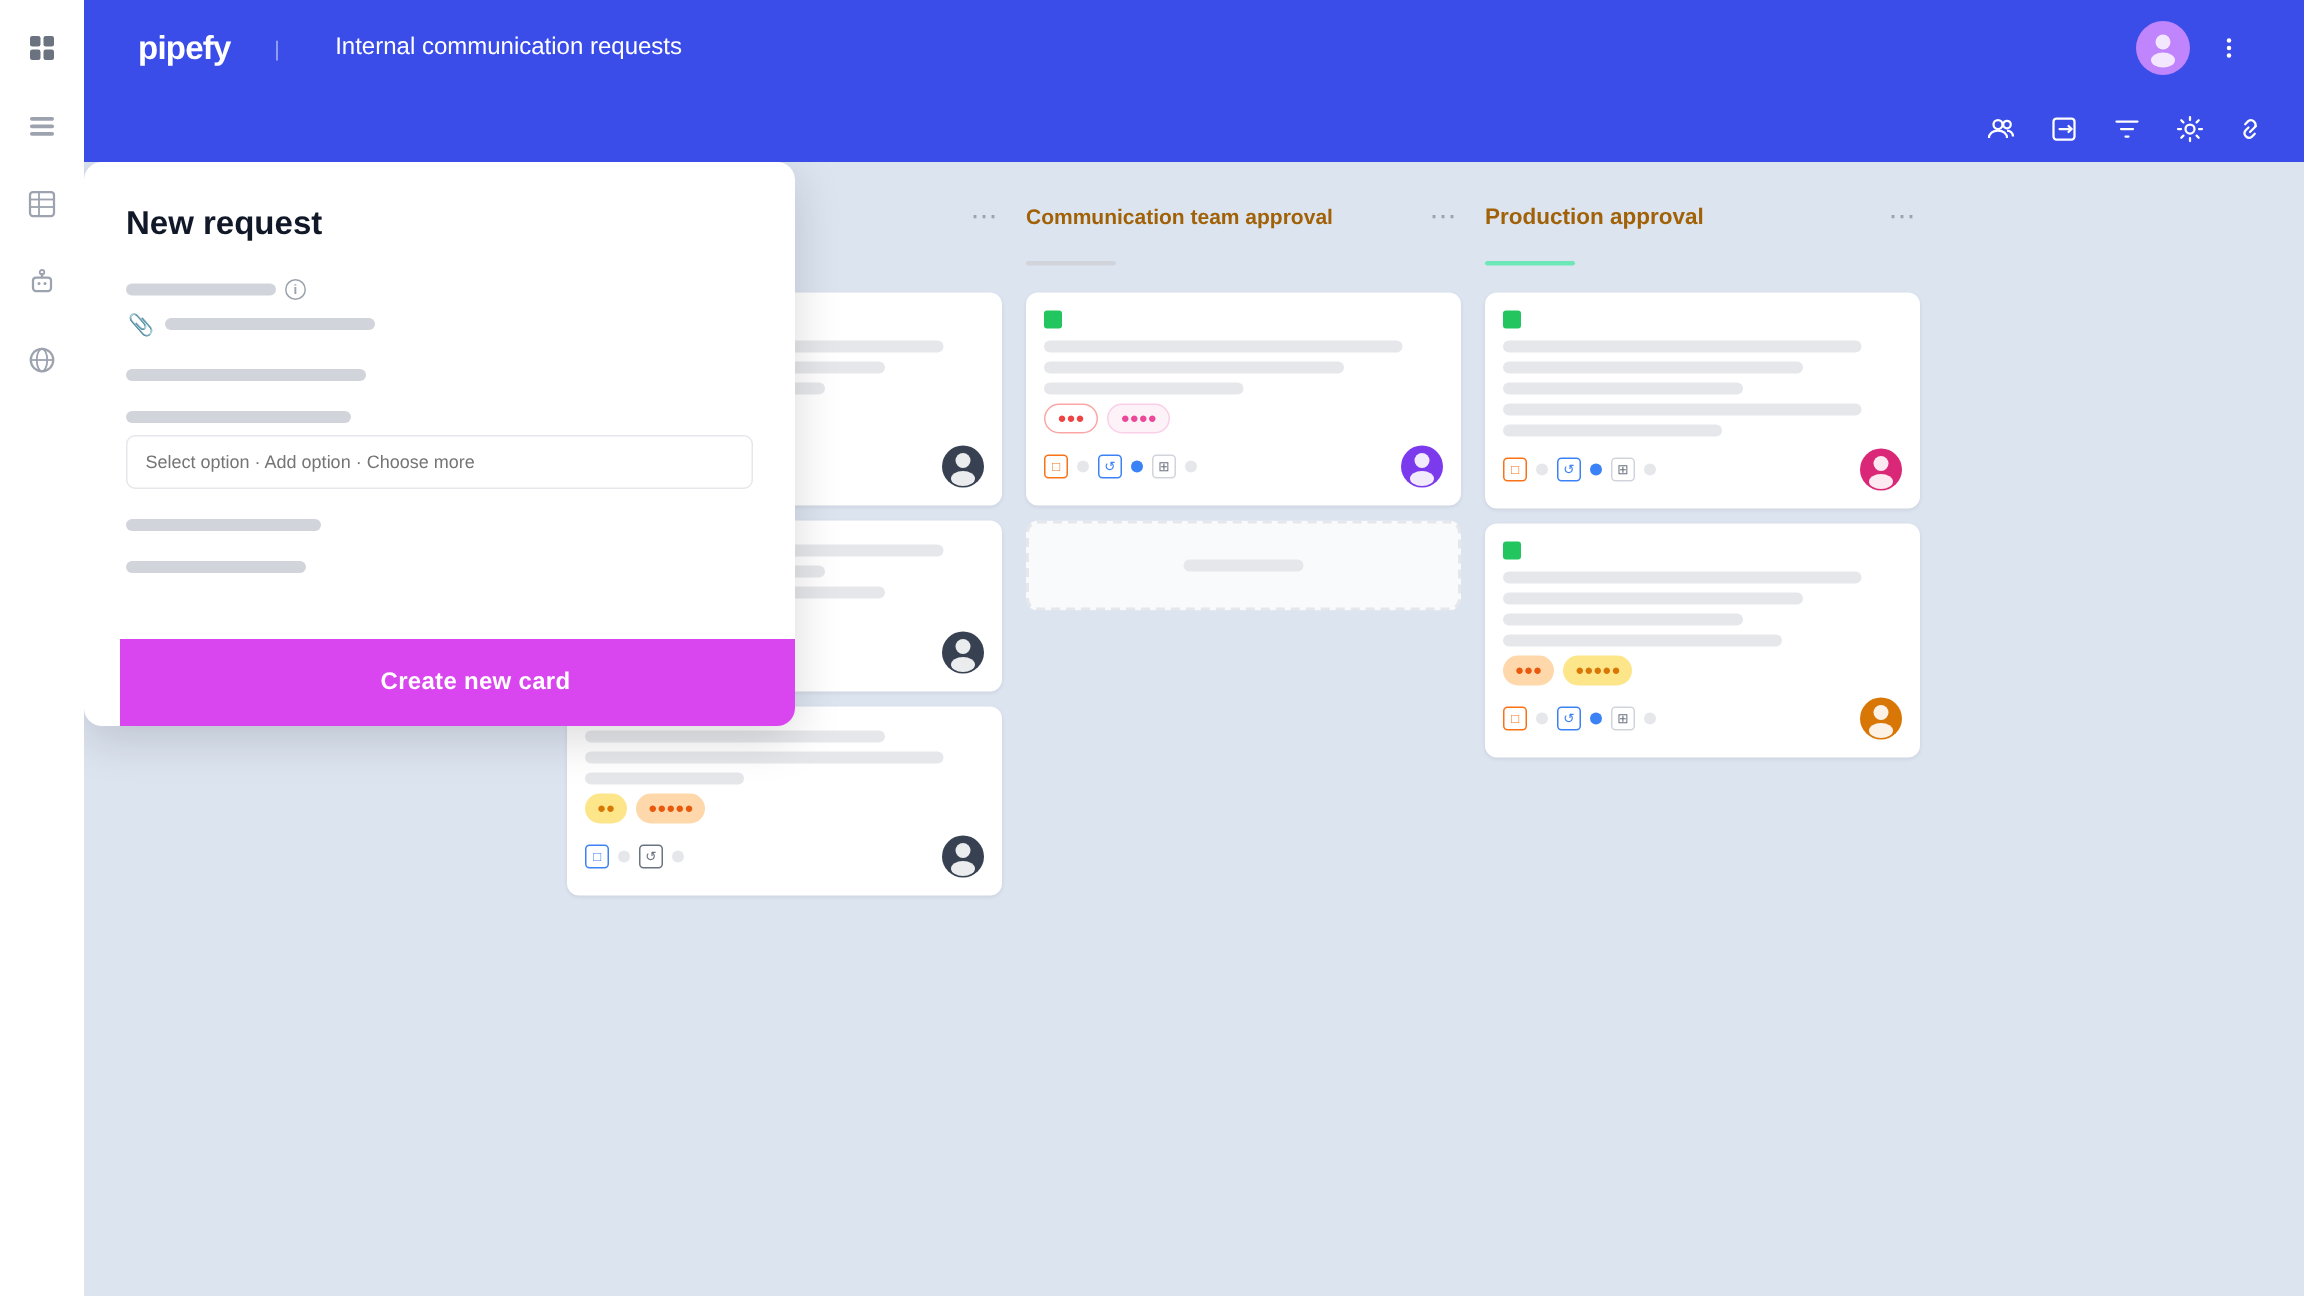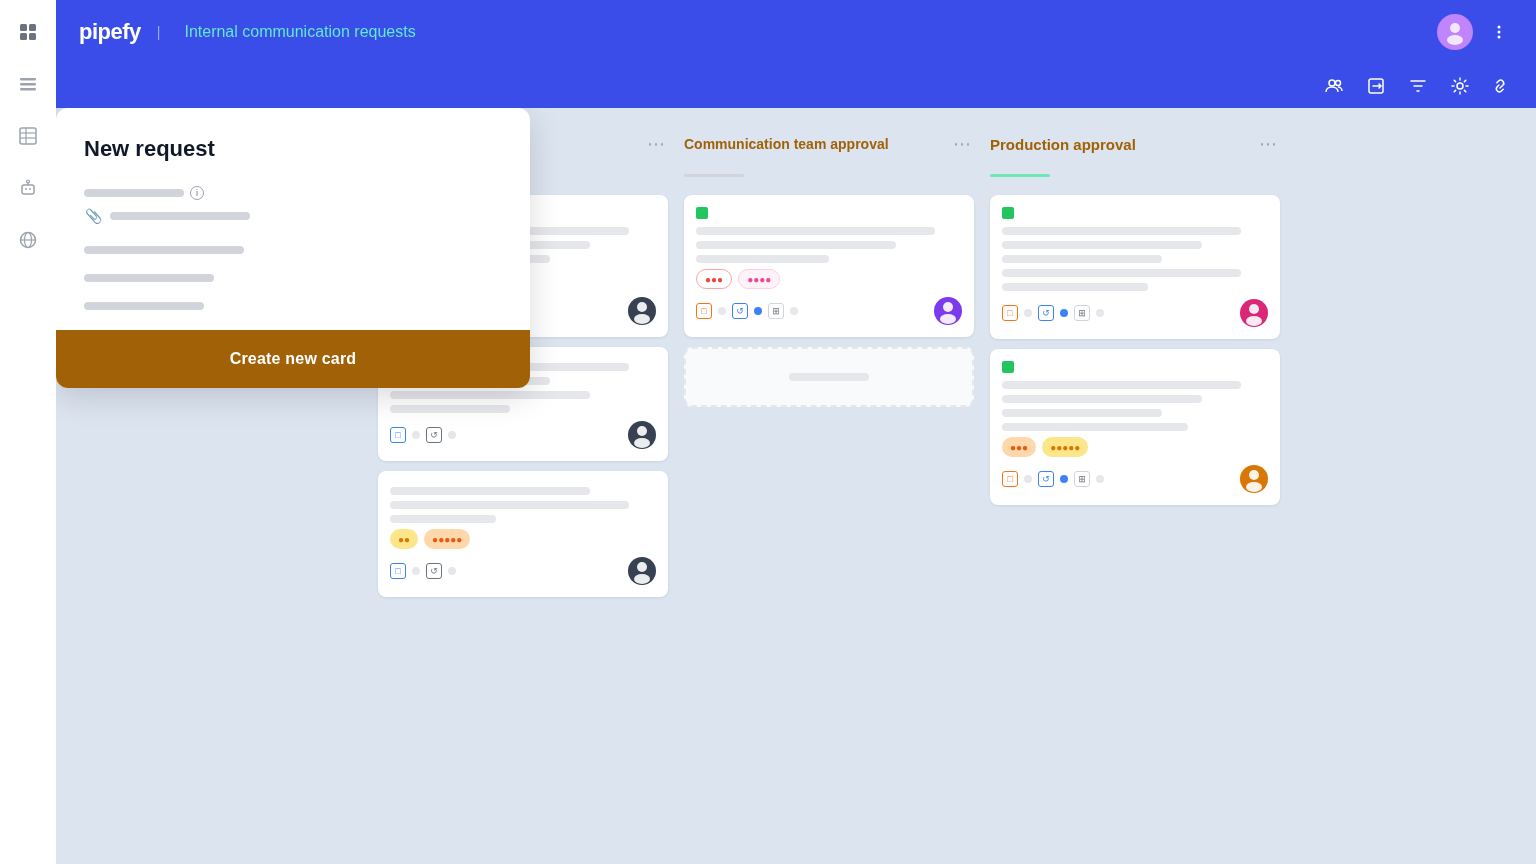--- a/index.html
+++ b/index.html
@@ -41,37 +41,37 @@
       display: flex;
       flex-direction: column;
     }
 
     
     .header {
       background: #3b4de8;
       height: 64px;
       display: flex;
       align-items: center;
-      padding: 0 23px;
-      gap: 16px;
+      padding: 0 36px;
+      gap: 29px;
       position: relative;
     }
     .logo {
       display: flex;
       align-items: center;
       gap: 8px;
     }
     .logo-text {
       color: #fff;
       font-size: 22px;
       font-weight: 700;
       letter-spacing: -0.5px;
     }
     .header-title {
-      color: #5eead4;
+      color: #ffffff;
       font-size: 16px;
       font-weight: 400;
       margin-left: 8px;
     }
     .header-actions {
       margin-left: auto;
       display: flex;
       align-items: center;
       gap: 12px;
     }
@@ -286,20 +286,21 @@
       left: 0;
       top: 0;
       width: 474px;
       background: #fff;
       border-radius: 12px;
       box-shadow: 0 8px 32px rgba(0,0,0,0.15);
       z-index: 100;
       overflow: hidden;
       display: flex;
       flex-direction: column;
+      gap: 24px;
     }
     .form-body {
       padding: 28px 28px 20px;
       flex: 1;
     }
     .form-title {
       font-size: 22px;
       font-weight: 700;
       color: #111827;
       margin-bottom: 24px;
@@ -374,29 +375,30 @@
     }
 
     .form-footer-label {
       height: 8px;
       width: 120px;
       border-radius: 4px;
       background: #d1d5db;
     }
 
     .form-submit {
-      background: #a16207;
+      background: #d946ef;
       color: #fff;
       border: none;
       padding: 20px;
       font-size: 16px;
       font-weight: 600;
       width: 100%;
       cursor: pointer;
       letter-spacing: 0.2px;
+      margin-left: 24px;
     }
 
     
     .av-brown { background: #92400e; }
   </style>
 </head>
 <body>
 
 <div class="sidebar">
   <div class="sidebar-icon">
@@ -744,20 +746,24 @@
           <div class="form-input-area">
             <div class="form-attach-icon">📎</div>
             <div class="form-input-skeleton"></div>
           </div>
         </div>
 
         <div class="form-field-group">
           <div class="form-label-skeleton wide"></div>
         </div>
 
+        <div class="form-field-group">
+          <div class="form-section-label"></div>
+          <input class="form-input" readonly="" style="color: rgb(156, 163, 175); font-size: 12px;" placeholder="Select option · Add option · Choose more">
+        </div>
 
         <div class="form-field-group">
           <div class="form-section-label" style="width:130px;"></div>
         </div>
 
         <div class="form-footer-label"></div>
       </div>
 
       <button class="form-submit">Create new card</button>
     </div>

